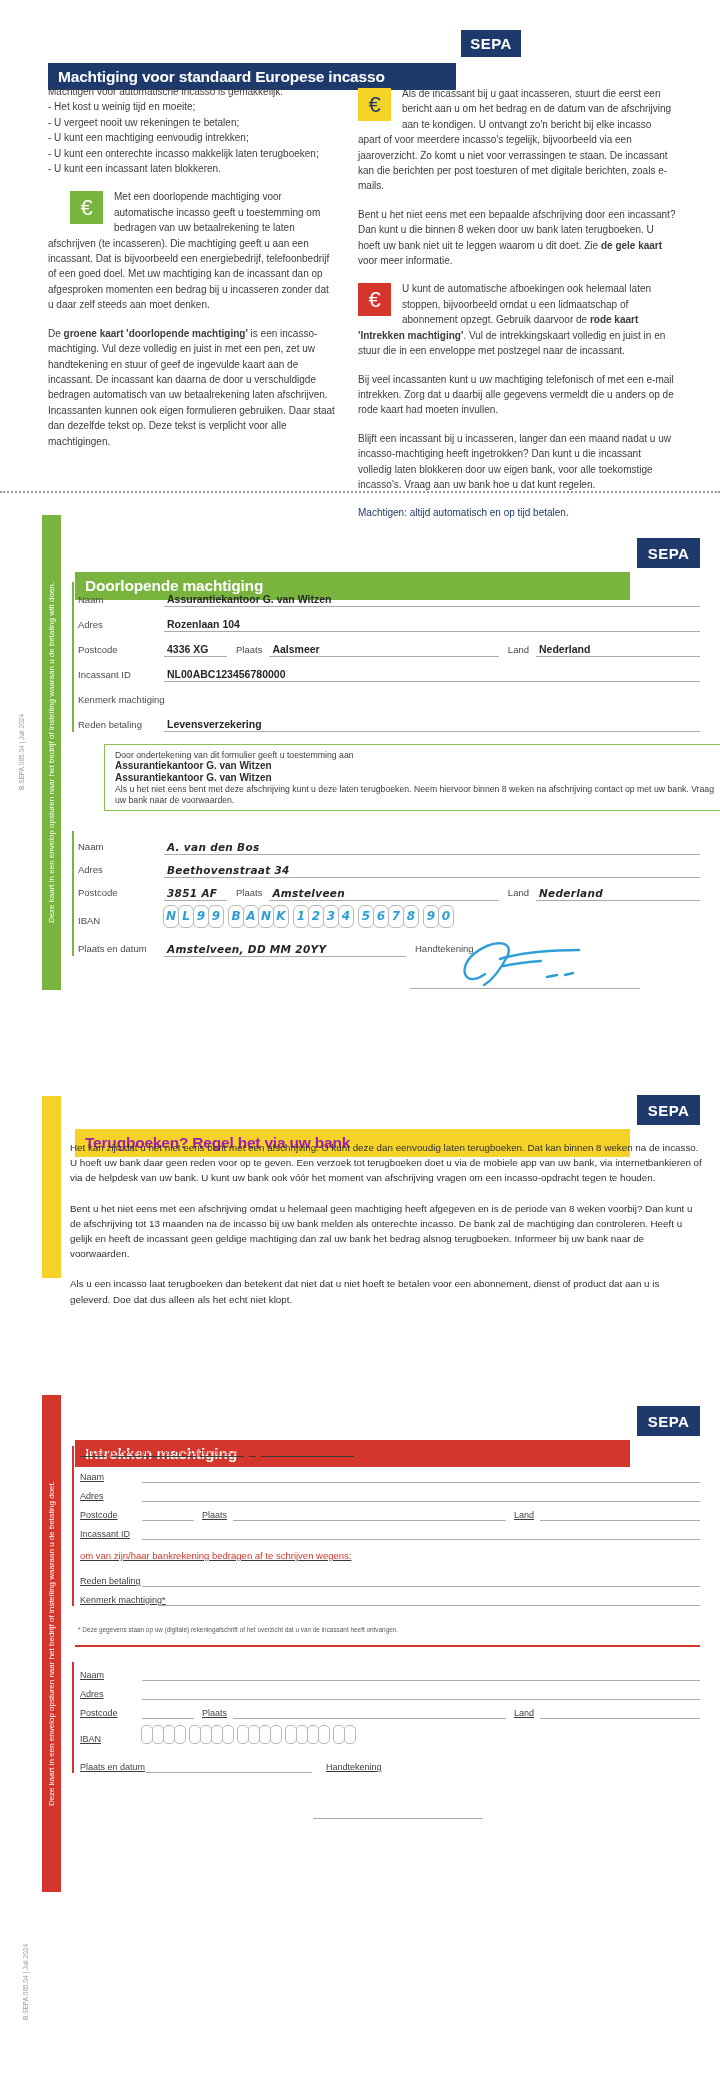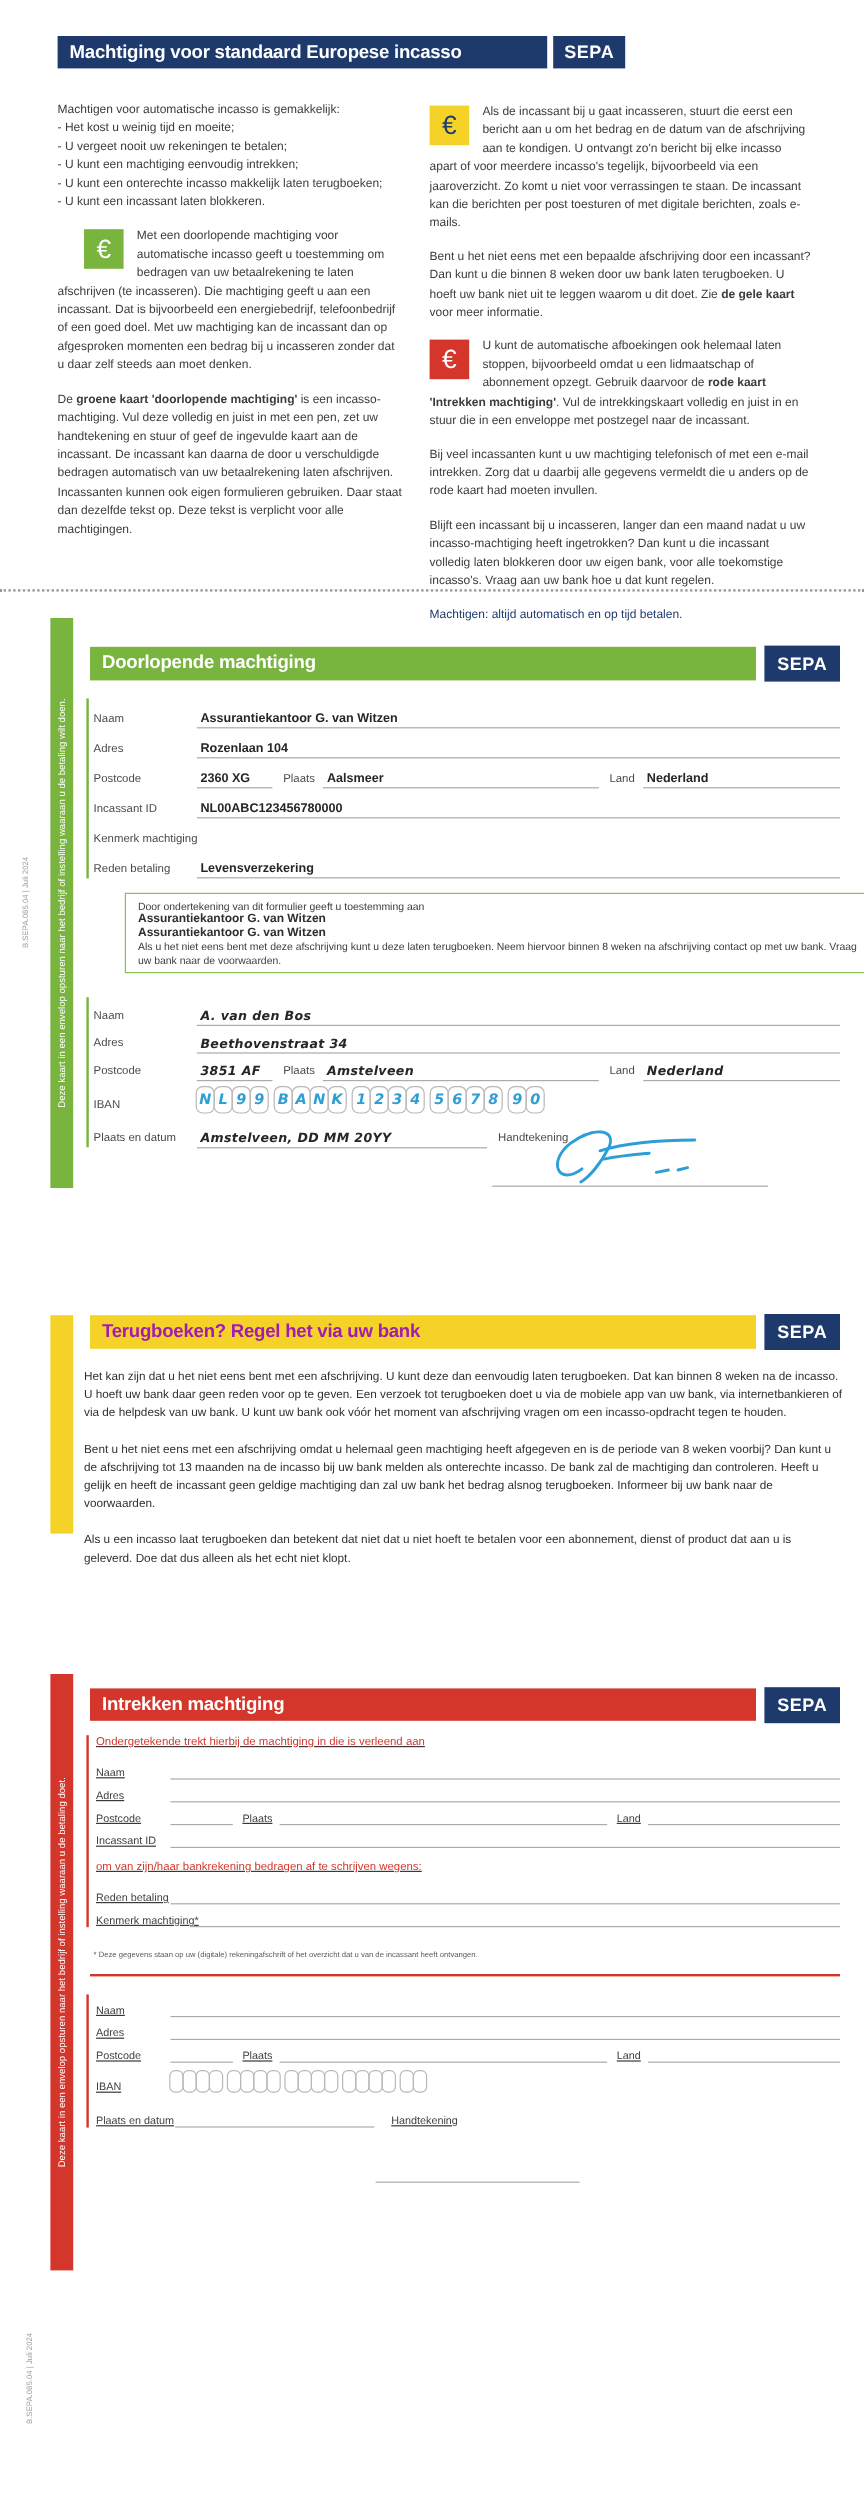--- a/index.html
+++ b/index.html
@@ -2,21 +2,21 @@
 <html><head>
 <meta charset="utf-8">
 <style>
   html,body{margin:0;padding:0;background:#fff;}
   .page{position:relative;width:720px;height:2080px;background:#fff;overflow:hidden;
         font-family:"Liberation Sans",sans-serif;color:#3a3a3a;}
   .abs{position:absolute;}
 
   
   .bar{height:27px;display:flex;align-items:center;padding-left:10px;
-       font-weight:bold;font-size:15.5px;letter-spacing:-0.2px;box-sizing:border-box;}
+       font-weight:bold;font-size:15.5px;letter-spacing:-0.2px;box-sizing:border-box;margin-top:33px;}
   .bar.navy{background:#1e3a6d;color:#fff;}
   .bar.green{background:#78b43e;color:#fff;}
   .bar.yellow{background:#f5d227;color:#a21caf;}
   .bar.red{background:#d4362c;color:#fff;}
   .sepa-box{background:#1e3a6d;color:#fff;display:flex;align-items:center;justify-content:center;
             font-weight:bold;font-size:15px;letter-spacing:.5px;}
 
   
   .col{font-size:10px;line-height:15.4px;color:#3c3c3c;}
   .col p{margin:0 0 13px 0;}
@@ -143,21 +143,21 @@
     <div class="frow">
       <span class="lbl">Naam</span>
       <span class="line">Assurantiekantoor G. van Witzen</span>
     </div>
     <div class="frow">
       <span class="lbl">Adres</span>
       <span class="line">Rozenlaan 104</span>
     </div>
     <div class="frow">
       <span class="lbl">Postcode</span>
-      <span class="line short">2360 XG</span>
+      <span class="line short">4336 XG</span>
       <span class="midlbl">Plaats</span>
       <span class="line">Aalsmeer</span>
       <span class="midlbl">Land</span>
       <span class="line land">Nederland</span>
     </div>
     <div class="frow">
       <span class="lbl">Incassant ID</span>
       <span class="line">NL00ABC123456780000</span>
     </div>
     <div class="frow">

